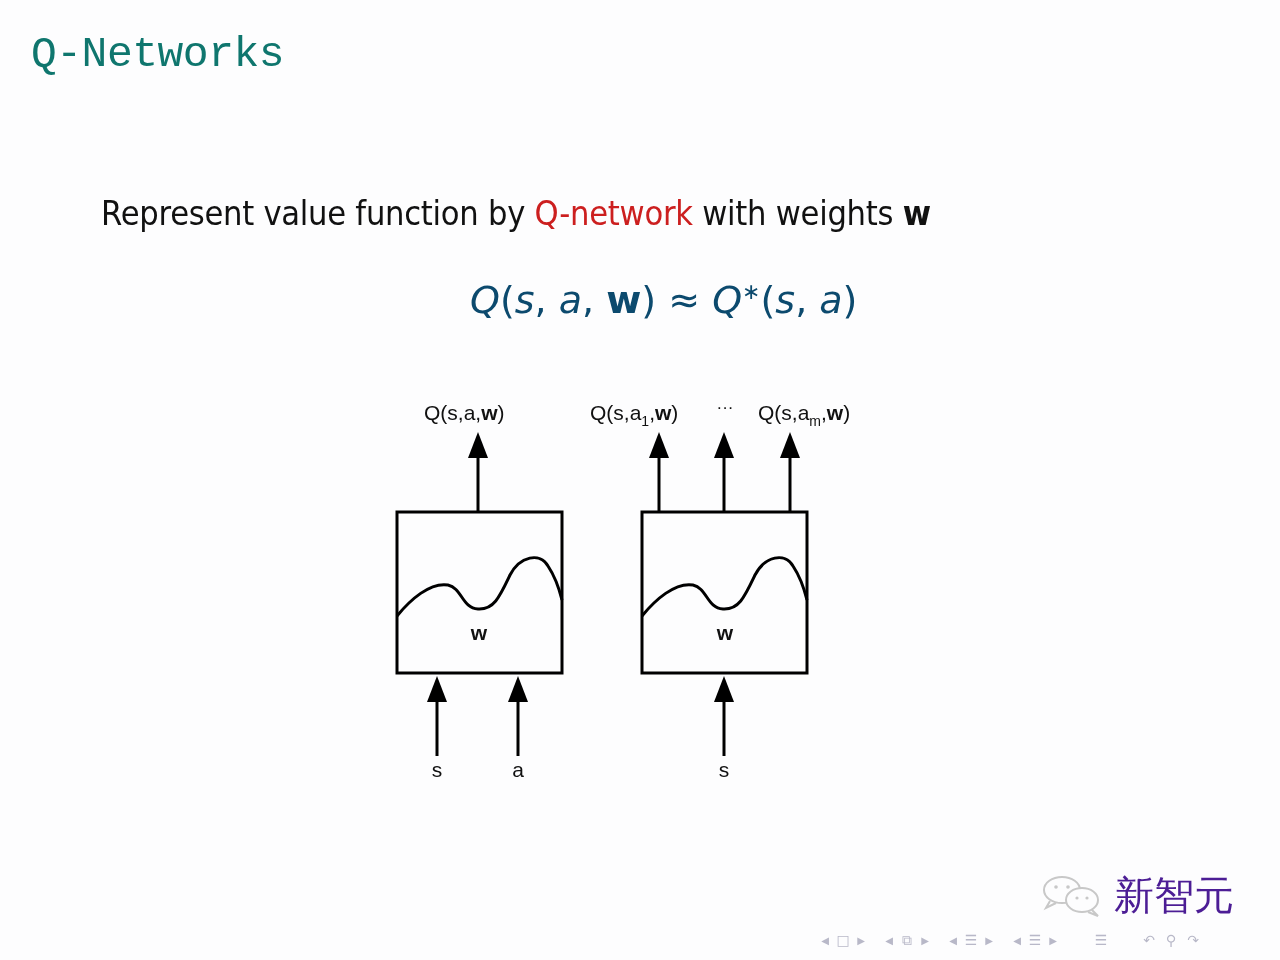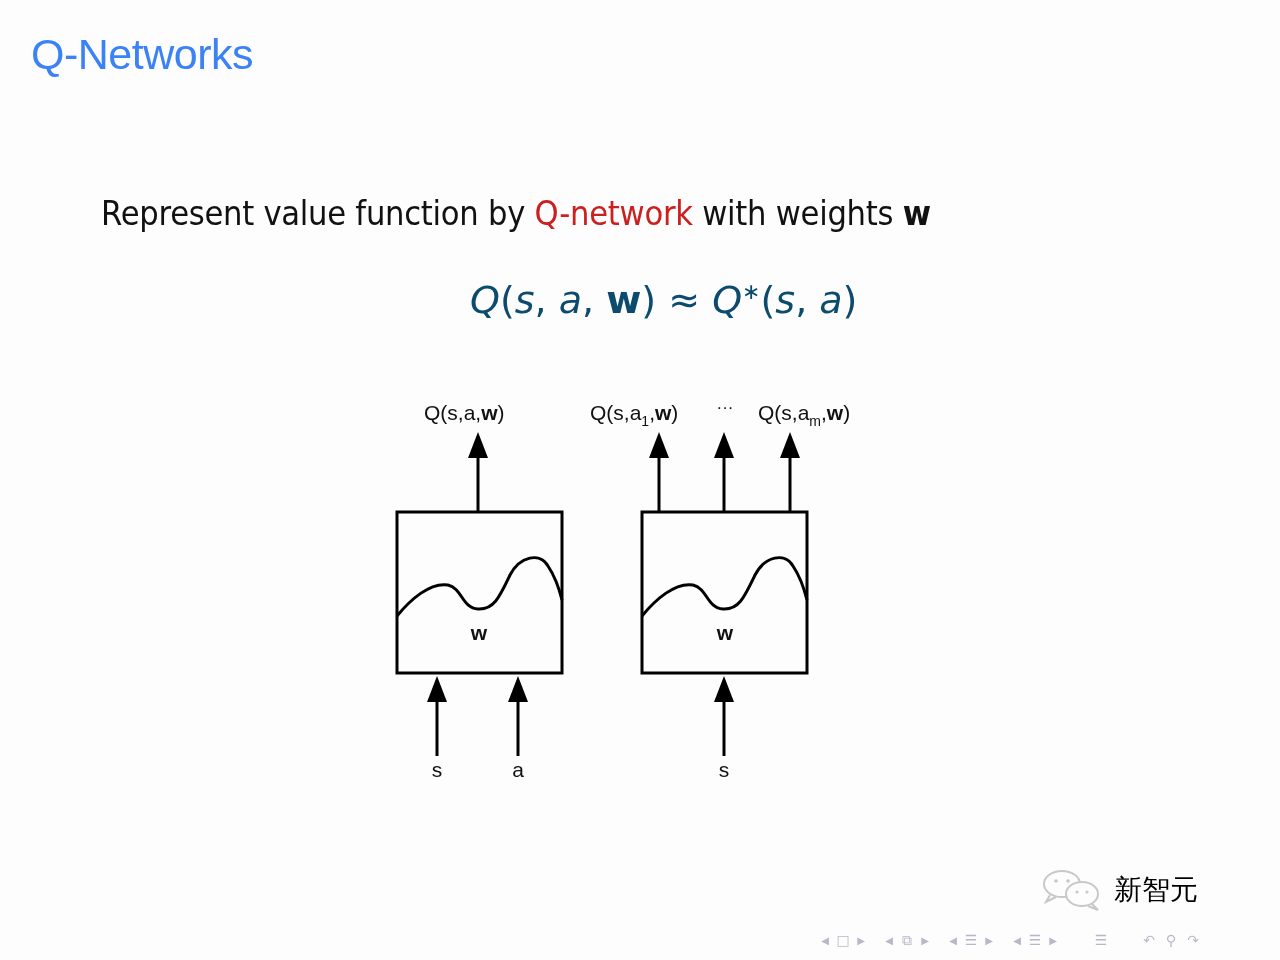--- a/index.html
+++ b/index.html
@@ -3,22 +3,22 @@
   <meta charset="utf-8">
   <style>
     html, body { margin: 0; padding: 0; }
     body {
       width: 1280px; height: 960px; position: relative; overflow: hidden;
       background: #fdfdfe;
       font-family: "DejaVu Sans", sans-serif;
     }
     .title {
       position: absolute; left: 31px; top: 30px;
-      font-family: Liberation Sans, sans-serif;
-      font-size: 43px; color: #3b82f6; letter-spacing: -0.5px;
+      font-family: Liberation Mono, monospace;
+      font-size: 43px; color: #0f766e; letter-spacing: -0.5px;
       font-weight: normal;
     }
     .sentence {
       position: absolute; left: 101px; top: 194px;
       font-size: 33px; color: #111; white-space: nowrap;
       font-family: "DejaVu Sans", sans-serif; letter-spacing: -0.3px;
       transform: scaleX(0.93); transform-origin: left top;
     }
     .sentence .hl { color: #cc1f1f; }
     .sentence .bold { font-weight: bold; }
@@ -28,21 +28,21 @@
       font-family: "DejaVu Sans", sans-serif;
     }
     .equation .it { font-style: italic; }
     .equation .bd { font-weight: bold; }
     .equation sup { font-size: 22px; }
     .diagram { position: absolute; left: 0; top: 0; width: 1280px; height: 960px; }
     .diagram text { font-family: "Liberation Sans", sans-serif; fill: #111; }
     .watermark {
       position: absolute; left: 1040px; top: 868px;
       display: flex; align-items: center; gap: 6px;
-      color: #000000; font-size: 28px;
+      color: #4c1d95; font-size: 40px;
       font-family: "DejaVu Sans", sans-serif;
     }
     .watermark svg { display: block; }
     .navbar {
       position: absolute; left: 818px; top: 928px; height: 24px;
       display: flex; align-items: center; gap: 0; color: #b8b8c8;
       font-size: 14px; font-family: "DejaVu Sans", sans-serif;
     }
     .navbar .nv { display: inline-flex; align-items: center; justify-content: center; height: 24px; cursor: pointer; }
     .navbar .tri { width: 14px; font-size: 10px; }

